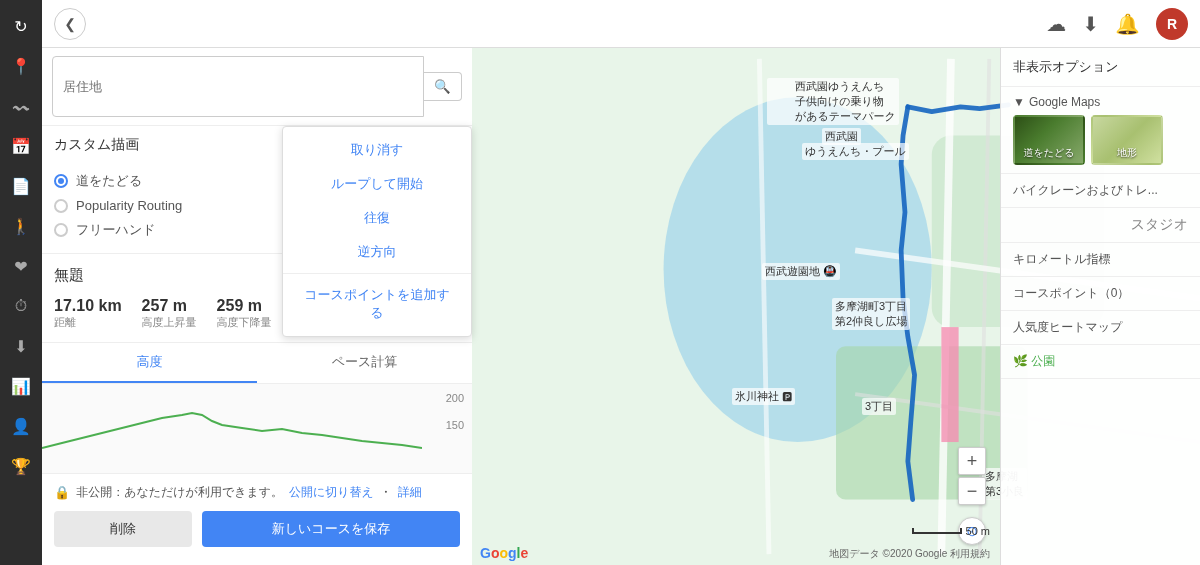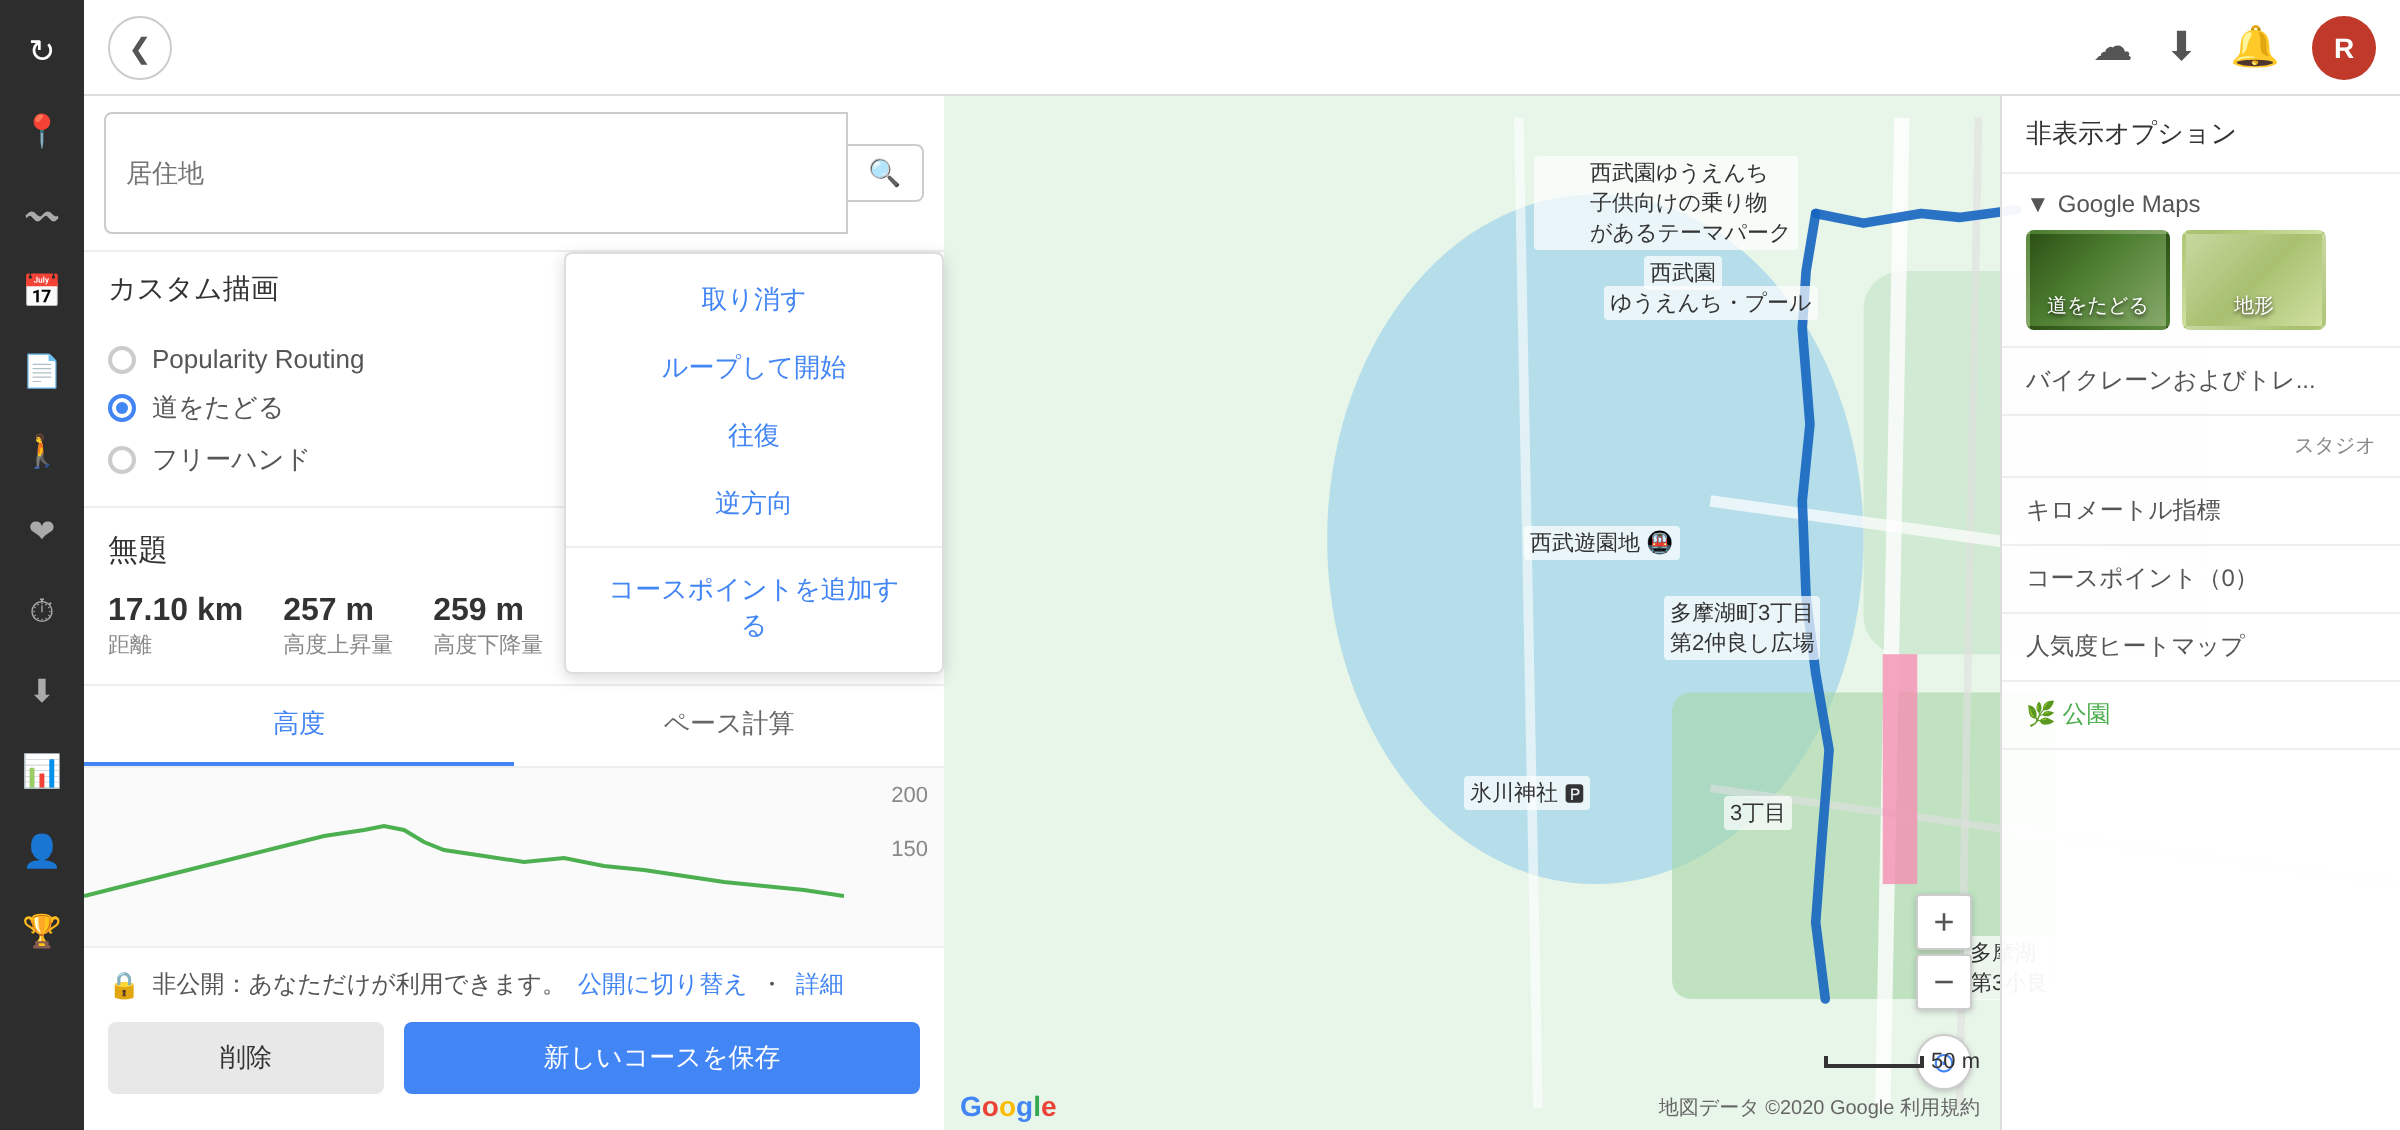--- a/index.html
+++ b/index.html
@@ -525,26 +525,26 @@
         <button class="search-btn">🔍</button>
       </div>
 
       <div class="drawing-section">
         <div class="drawing-header">
           <span>カスタム描画</span>
           <span>⋮</span>
         </div>
         <div class="drawing-options">
           <div class="drawing-option">
+            <div class="radio checked"></div>
+            <span>道をたどる</span>
+          </div>
+          <div class="drawing-option">
             <div class="radio"></div>
             <span>Popularity Routing</span>
-          </div>
-          <div class="drawing-option">
-            <div class="radio checked"></div>
-            <span>道をたどる</span>
           </div>
           <div class="drawing-option">
             <div class="radio"></div>
             <span>フリーハンド</span>
           </div>
         </div>
 
         <div class="context-menu">
           <div class="context-item">取り消す</div>
           <div class="context-item">ループして開始</div>
@@ -673,21 +673,21 @@
             <div class="map-thumb aerial">
               <div class="map-thumb-label">道をたどる</div>
             </div>
             <div class="map-thumb terrain">
               <div class="map-thumb-label">地形</div>
             </div>
           </div>
         </div>
 
         <div class="right-item">バイクレーンおよびトレ...</div>
-        <div class="right-item" style="display:flex;justify-content:flex-end;color:#888;font-size:10px;">スタジオ</div>
+        <div class="right-item" style="display:flex;justify-content:flex-end;color:#888;font-size:14px;">スタジオ</div>
         <div class="right-item">キロメートル指標</div>
         <div class="right-item">コースポイント（0）</div>
         <div class="right-item">人気度ヒートマップ</div>
         <div class="right-item" style="color:#4caf50;">🌿 公園</div>
       </div>
     </div>
   </div>
 </div>
 
 </body></html>

